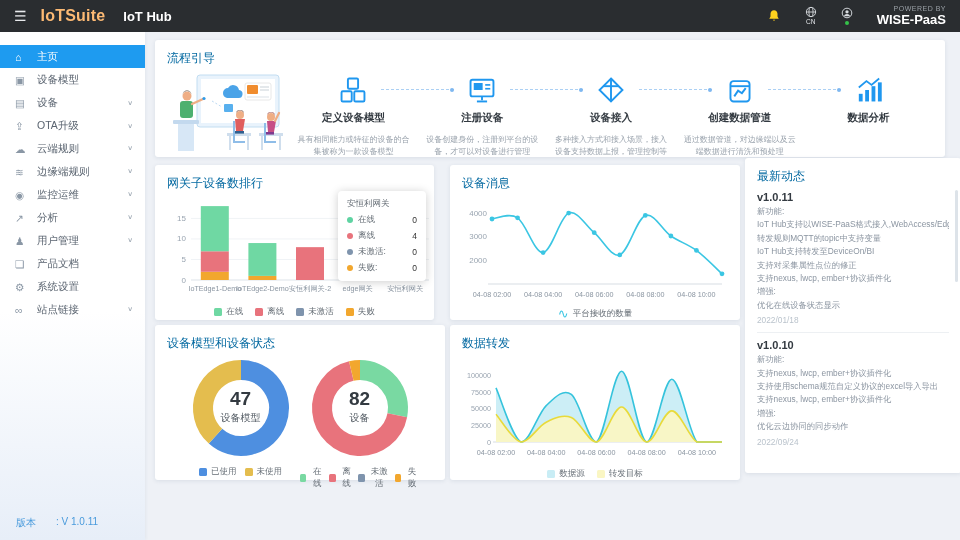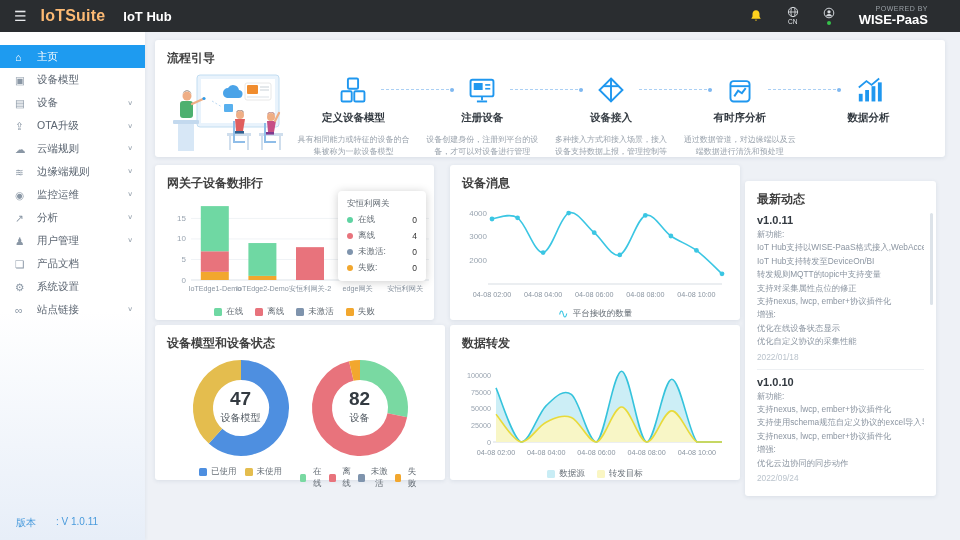--- a/index.html
+++ b/index.html
@@ -5,21 +5,21 @@
   * { margin:0; padding:0; box-sizing:border-box; }
   body { font-family:"Liberation Sans", sans-serif; background:#dfe3e8; }
   .screen { position:relative; width:960px; height:540px; background:#eef1f6; overflow:hidden; }
 
   
   .topbar { position:absolute; top:0; left:0; right:0; height:32px; background:#2a2d30;
             display:flex; align-items:center; z-index:10; }
   .hamburger { color:#e8eaec; font-size:14px; margin-left:14px; cursor:pointer; }
   .logo { color:#fdba74; font-size:16px; font-weight:bold; margin-left:14px; letter-spacing:.2px; }
   .apptitle { color:#fff; font-size:13px; margin-left:18px; font-weight:bold; }
-  .topbar-right { margin-left:auto; display:flex; align-items:center; gap:24px; padding-right:32px; }
+  .topbar-right { margin-left:auto; display:flex; align-items:center; gap:24px; padding-right:14px; }
   .tb-item { display:flex; flex-direction:column; align-items:center; line-height:1; cursor:pointer; }
   .tb-item .sub { font-size:6.5px; color:#e3e6e9; margin-top:1px; }
   .green-dot { width:4px; height:4px; border-radius:50%; background:#35c24a; margin-top:2px; }
   .powered { text-align:right; line-height:1.15; }
   .powered .l1 { font-size:7px; color:#9aa0a6; letter-spacing:.5px; }
   .powered .l2 { font-size:13px; color:#fff; font-weight:bold; }
 
   
   .sidebar { position:absolute; top:32px; left:0; bottom:0; width:145px;
              background:linear-gradient(180deg,#ffffff 0%, #ffffff 55%, #e7eef8 100%);
@@ -30,38 +30,38 @@
   .menu-item .mi-icon { width:22px; font-size:10.5px; color:#8a97a5; }
   .menu-item .chev { margin-left:auto; margin-right:12px; font-size:8px; color:#9aa5b1; transform:scaleY(.8); }
   .menu-item.active { background:#1e9bf0; color:#fff; }
   .menu-item.active .mi-icon { color:#fff; }
   .side-footer { position:absolute; bottom:10px; left:16px; font-size:10px; color:#4a9bdc; display:flex; gap:20px; }
 
   
   .main { position:absolute; left:145px; top:32px; right:0; bottom:0; }
   .card { position:absolute; background:#fff; border-radius:3px; box-shadow:0 1px 4px rgba(31,60,90,.10);
           padding:10px 12px; }
-  .card h3 { font-size:12px; color:#404040; margin-bottom:4px; font-weight:bold; }
+  .card h3 { font-size:12px; color:#0369a1; margin-bottom:4px; font-weight:normal; }
 
   .guide-card { left:10px; top:8px; width:790px; height:117px; }
   .guide-body { display:flex; align-items:flex-start; }
   .illus { flex:0 0 122px; }
   .steps { flex:1; display:flex; margin-top:2px; }
   .gstep { flex:1; position:relative; text-align:center; padding:0 7px; }
   .gstep .gicon { height:34px; display:flex; align-items:center; justify-content:center; }
   .gstep .gtitle { font-size:10.5px; font-weight:bold; color:#333a41; margin-top:4px; }
   .gstep .gdesc { font-size:8px; color:#9aa3ad; line-height:1.55; margin-top:9px; }
   .gstep + .gstep::before { content:""; position:absolute; top:16px; left:calc(-50% + 28px);
         width:calc(100% - 56px); border-top:1px dashed #abd0f4; }
   .gstep + .gstep::after { content:""; position:absolute; top:14.5px; left:calc(50% - 32px);
         width:4px; height:4px; border-radius:50%; background:#7fb8f0; }
 
   .bar-card   { left:10px;  top:133px; width:279px; height:155px; }
   .line-card  { left:305px; top:133px; width:290px; height:155px; }
-  .news-card  { left:600px; top:149px; width:191px; height:315px; overflow:hidden; }
+  .news-card  { left:600px; top:126px; width:216px; height:315px; overflow:hidden; }
   .donut-card { left:10px;  top:293px; width:290px; height:155px; }
   .area-card  { left:305px; top:293px; width:290px; height:155px; }
 
   .legend { display:flex; justify-content:center; align-items:center; gap:12px; font-size:8.5px; color:#666e76; }
   .legend .li { display:flex; align-items:center; gap:4px; cursor:pointer; }
   .legend .sw { width:8px; height:8px; border-radius:1.5px; }
   .legend .wave { font-size:13px; line-height:8px; }
 
   .chart-tooltip { position:absolute; right:8px; top:26px; width:88px; background:#fff; border-radius:4px;
              box-shadow:0 1px 10px rgba(0,0,0,.20); padding:7px 9px; z-index:3; }
@@ -281,21 +281,21 @@
             <div class="gstep">
               <div class="gicon">
       <svg width="28" height="28" viewBox="0 0 22 22">
                   <g fill="none" stroke="#1f97ef" stroke-width="1.5">
                     <rect x="3.5" y="4" width="15" height="16" rx="2.5"></rect>
                     <line x1="3.5" y1="8" x2="18.5" y2="8"></line>
                     <polyline points="6.5,16 9.5,11.5 12.5,13.5 15.5,9.5"></polyline>
                   </g>
                 </svg>
               </div>
-    <div class="gtitle">有时序分析</div>
+    <div class="gtitle">创建数据管道</div>
     <div class="gdesc">通过数据管道，对边缘端以及云端数据进行清洗和预处理</div>
             </div>
             <div class="gstep">
               <div class="gicon">
       <svg width="28" height="28" viewBox="0 0 22 22">
                   <g fill="#1f97ef">
                     <rect x="3" y="14" width="3" height="6"></rect>
                     <rect x="8" y="11" width="3" height="9"></rect>
                     <rect x="13" y="8" width="3" height="12"></rect>
                     <rect x="18" y="5" width="3" height="15"></rect>
@@ -411,27 +411,26 @@
         </div>
     </section>
 
     <section class="card news-card">
       <h3>最新动态</h3>
       <div class="news-body" id="news-list">
           <div>
             <div class="news-ver">v1.0.11</div>
             <div class="news-line">新功能:</div>
             <div class="news-line">IoT Hub支持以WISE-PaaS格式接入,WebAccess/Edgelink</div>
+            <div class="news-line">转发规则MQTT的topic中支持变量</div>
             <div class="news-line">IoT Hub支持转发至DeviceOn/BI</div>
-            <div class="news-line">转发规则MQTT的topic中支持变量</div>
             <div class="news-line">支持对采集属性点位的修正</div>
             <div class="news-line">支持nexus, lwcp, ember+协议插件化</div>
             <div class="news-line">增强:</div>
             <div class="news-line">优化在线设备状态显示</div>
-            <div class="news-line">优化自定义协议的采集性能</div>
             <div class="news-date">2022/01/18</div>
             <div class="news-sep"></div>
           </div>
           <div>
             <div class="news-ver">v1.0.10</div>
             <div class="news-line">新功能:</div>
             <div class="news-line">支持nexus, lwcp, ember+协议插件化</div>
             <div class="news-line">支持使用schema规范自定义协议的excel导入导出</div>
             <div class="news-line">支持nexus, lwcp, ember+协议插件化</div>
             <div class="news-line">增强:</div>

